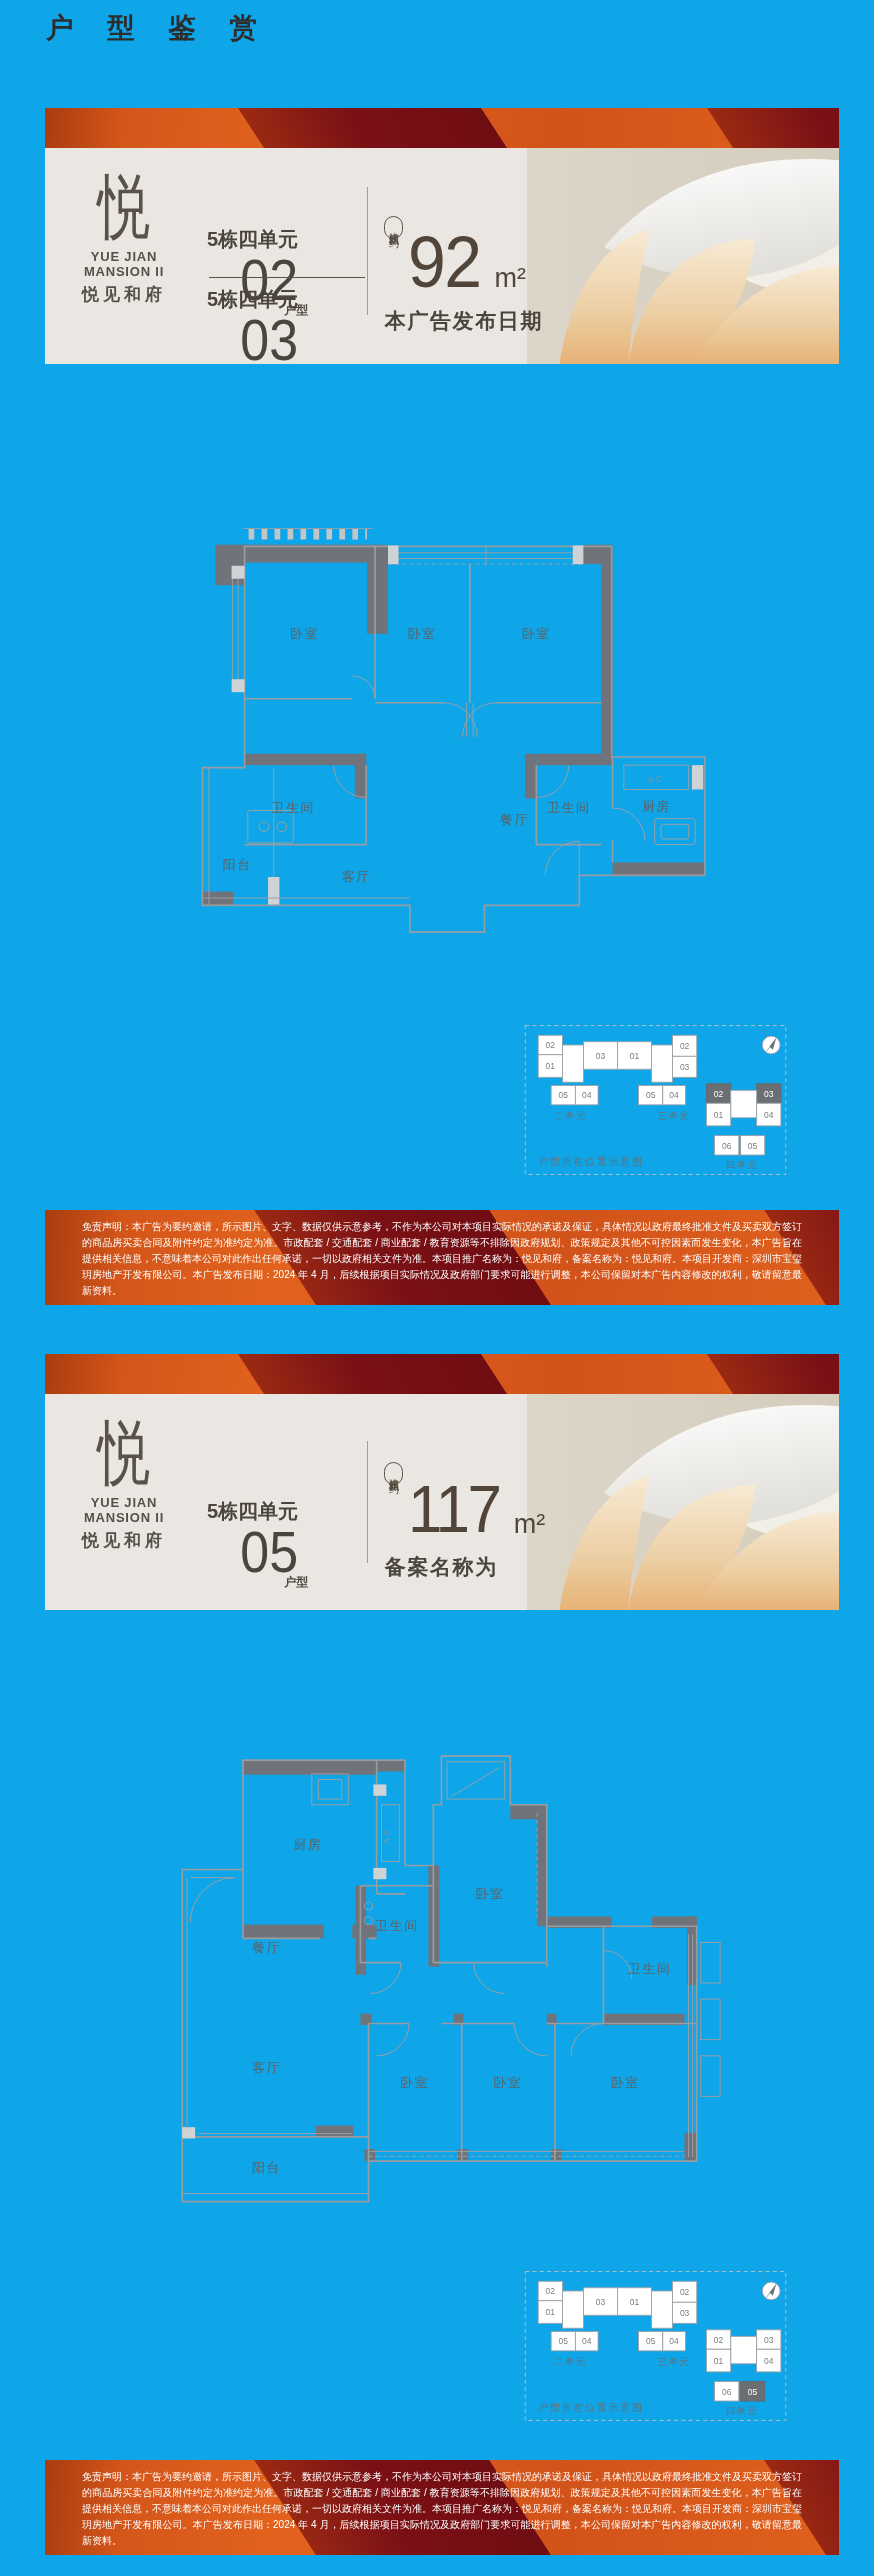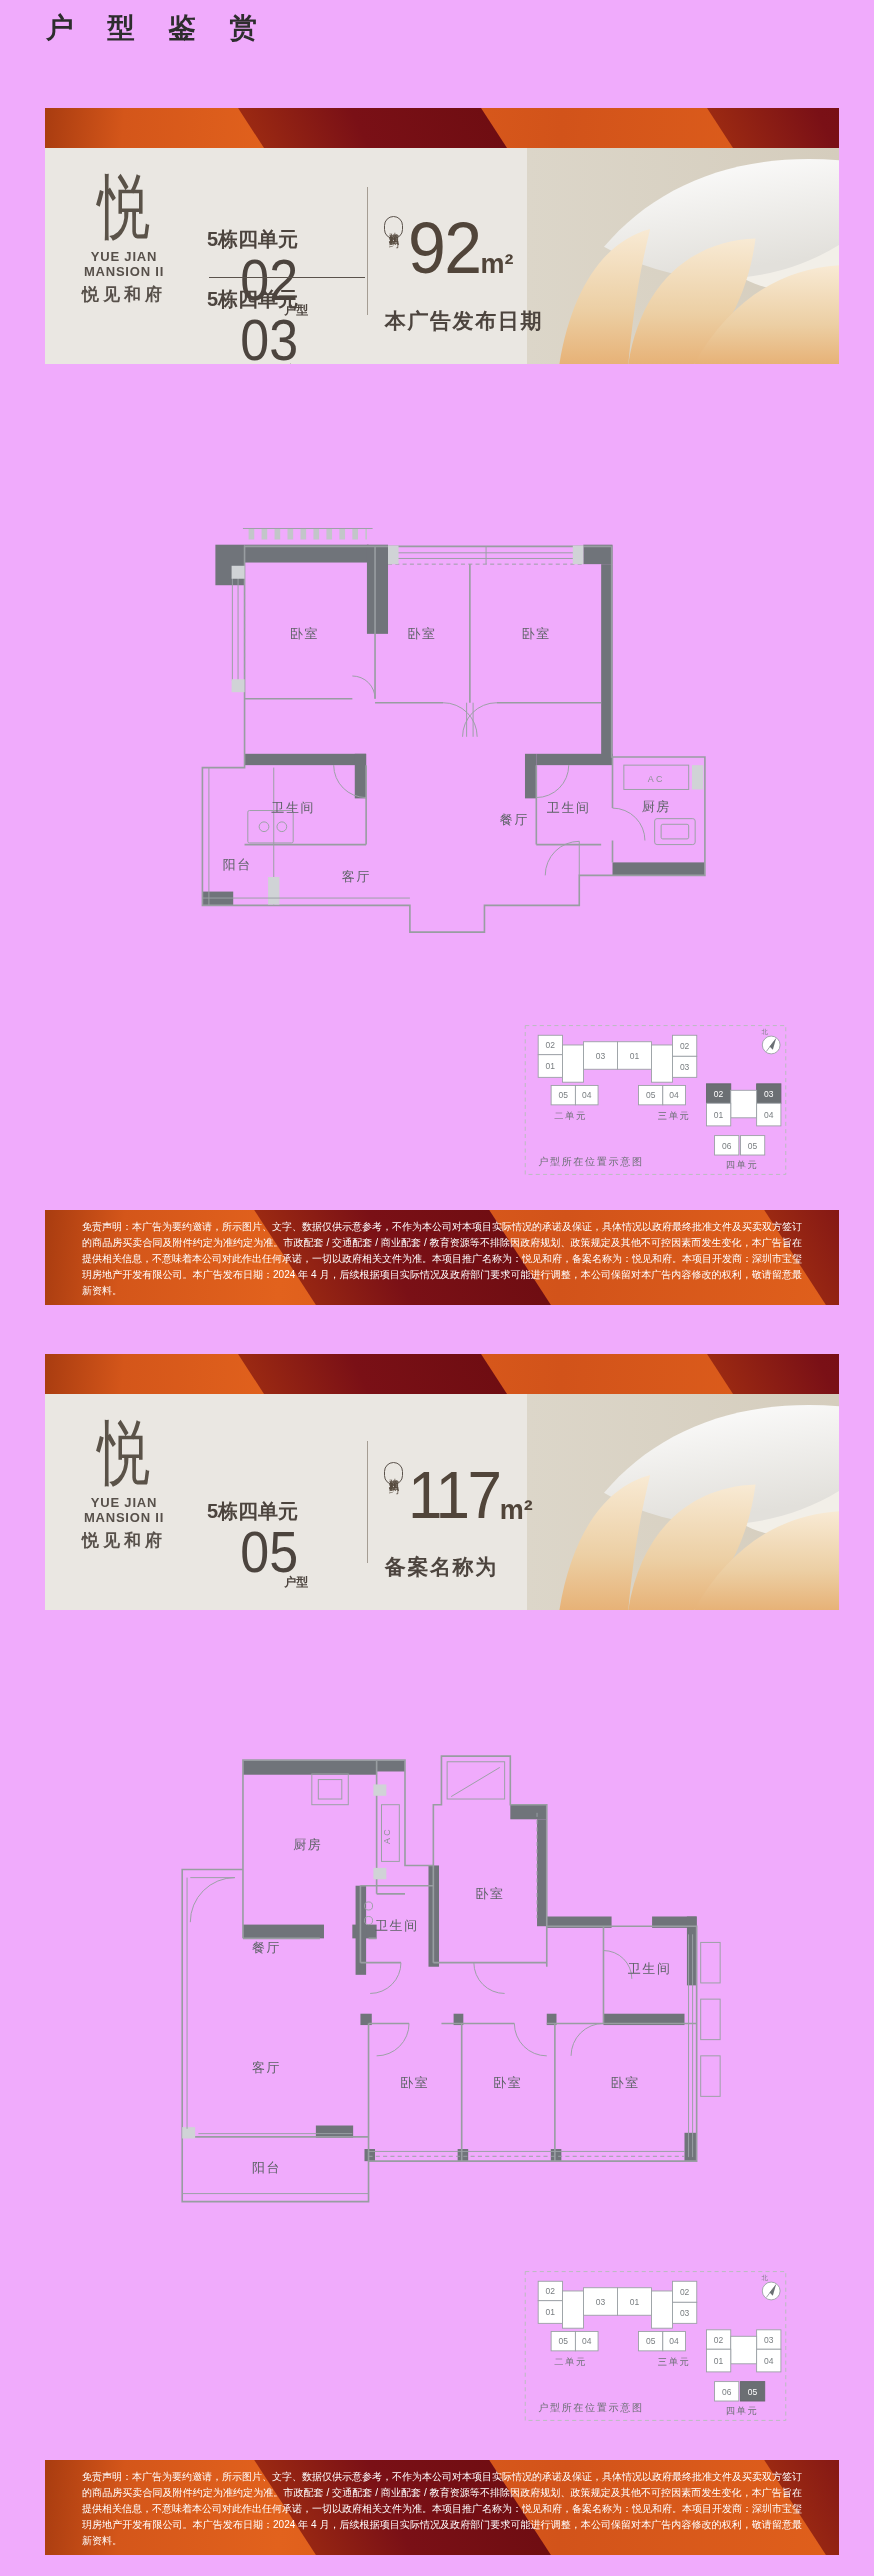--- a/index.html
+++ b/index.html
@@ -1,16 +1,16 @@
 <!DOCTYPE html>
 <html style="font-size:13px"><head>
 <meta charset="utf-8">
 <style>
   html,body{margin:0;padding:0;background:#fff;}
-  .page{position:relative;width:875px;height:2576px;background:#f0abfc;overflow:hidden;
+  .page{position:relative;width:875px;height:2576px;background:#0ea5e9;overflow:hidden;
         font-family:"Liberation Sans",sans-serif;}
   .abs{position:absolute;}
   .page-title{position:absolute;left:46px;top:9.7px;font-size:27.5px;letter-spacing:13px;
               color:#2d2d2d;font-weight:600;}
 
   
   .banner{position:absolute;left:45px;width:794px;height:256px;}
   .banner.b1{top:108px}.banner.b2{top:1354px}
   .stripe{position:relative;height:40px;overflow:hidden;
     background:linear-gradient(95deg,#a93c10,#d4561a 10%,#e2621d 30%,#d2531a 65%,#e0601c);}
@@ -37,25 +37,25 @@
                  padding-bottom:1.6px;font-weight:700;}
   .b1 .unit-row.r1{top:78px;} .b1 .unit-row.r2{top:138px;}
   .b1 .u-div{position:absolute;left:1.6px;top:129px;width:156px;border-top:1.2px solid #5a524b;}
   .b2 .unit-row.r1{top:104px;}
   .vrule{position:absolute;left:322px;top:39px;height:128px;width:0.8px;background:#a59d93;}
   .b2 .vrule{top:47px;height:122px;}
 
   .area{position:absolute;left:339px;top:0;height:216px;width:159px;color:#4c443e;}
   .pill{position:absolute;left:0;top:68px;writing-mode:vertical-rl;font-size:10px;letter-spacing:1.6px;
         border:1px solid #5a524b;border-radius:9.7px;padding:6.5px 1.6px;color:#55493d;}
-  .big{position:absolute;left:24px;top:57px;height:71px;display:flex;align-items:flex-end;justify-content:space-between;}
+  .big{position:absolute;left:24px;top:71px;height:71px;display:flex;align-items:flex-end;justify-content:space-between;}
   .big .val{display:inline-block;font-size:68px;line-height:.8;font-weight:400;letter-spacing:-1.6px;
             transform:scale(1,1.07);transform-origin:bottom;color:#51453a;}
   .b2 .big .val{font-size:62px;letter-spacing:-2.4px;}
-  .big .unit{font-size:27px;font-weight:700;margin-left:0;line-height:.9;color:#51453a;}
+  .big .unit{font-size:27px;font-weight:400;margin-left:14px;line-height:.9;color:#51453a;}
   .layout-desc{position:absolute;left:0.8px;top:159px;font-size:21px;font-weight:700;
                letter-spacing:1.6px;color:#4c443e;}
 
   
   .disclaimer{position:absolute;left:45px;width:794px;height:95px;overflow:hidden;
     background:linear-gradient(95deg,#a93c10,#d4561a 10%,#e2621d 30%,#d2531a 65%,#e0601c);}
   .d1{top:1210px}.d2{top:2460px}
   .disclaimer .band{top:-13px;height:130px;}
   .disclaimer .band.one{left:243px;width:235px;}
   .disclaimer .band.two{left:753px;width:227px;}

